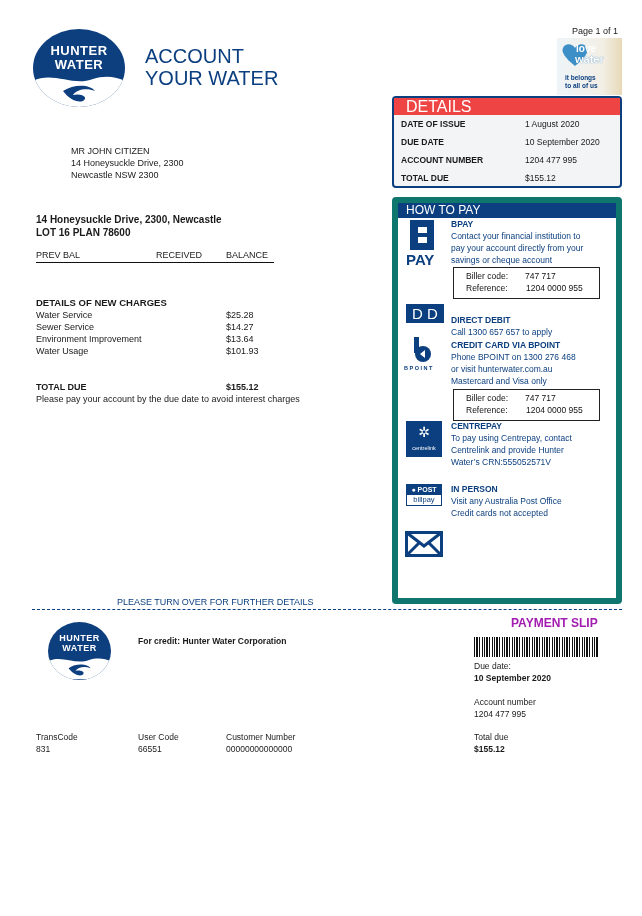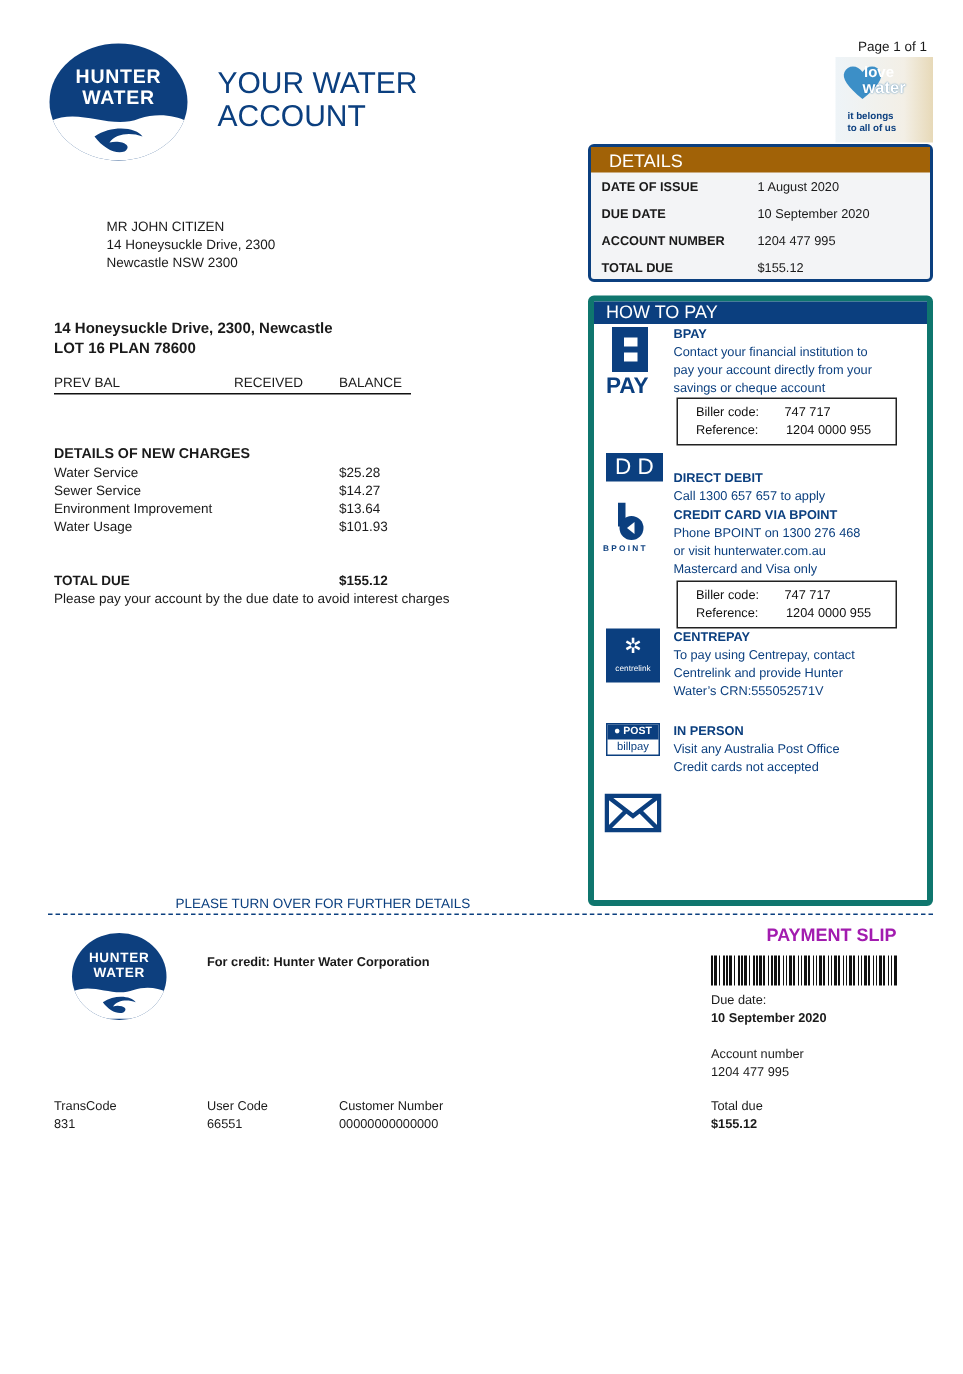--- a/index.html
+++ b/index.html
@@ -14,26 +14,26 @@
   .logo { border-radius: 50%; background: #0d3f7e; overflow: hidden; }
   .logo .lt { position: absolute; width: 100%; text-align: center; color: #fff; font-weight: bold; letter-spacing: 0.5px; }
   .logo .wave { position: absolute; left: 0; width: 100%; }
 
   .title { font-size: 20px; line-height: 22px; color: #0b3f7f; }
 
   .lovewater { background: linear-gradient(90deg,#eef4f8 0%,#f3efe6 70%,#e7d9b8 100%); }
 
   
   .details-box { border: 2px solid #0b3f7f; border-radius: 4px; background: #f3f4f6; }
-  .details-head { background: #a16207; color: #fff; font-size: 12px; line-height: 16px; padding: 1px 0 0 12px; }
-  .drow { display: flex; height: 18px; align-items: center; font-size: 8.5px; padding-left: 7px; }
+  .details-head { background: #ef4444; color: #fff; font-size: 16px; line-height: 16px; padding: 1px 0 0 12px; }
+  .drow { display: flex; height: 18px; align-items: center; font-size: 8.5px; padding-left: 7px; gap: 20px; }
   .drow .k { width: 104px; font-weight: bold; }
 
   
-  .htp { border: 4px solid #0f766e; border-radius: 4px; background: #fff; }
+  .htp { border: 6px solid #0f766e; border-radius: 4px; background: #fff; }
   .htp-head { background: #0b3f7f; color: #fff; font-size: 12px; line-height: 15px; padding: 0 0 0 8px; }
   .pay-title { font-weight: bold; color: #0b3f7f; font-size: 8.5px; line-height: 11px; }
   .pay-text { color: #0b3f7f; font-size: 8.5px; line-height: 12px; }
   .biller { border: 1px solid #222; font-size: 8.5px; line-height: 12px; color: #111; padding: 2px 8px 0 12px; }
   .biller span { display: inline-block; }
 
   .dash { border-top: 1.5px dashed #0b3f7f; }
 
   .barcode { background: repeating-linear-gradient(90deg,#111 0 1px,#fff 1px 2px,#111 2px 4px,#fff 4px 5px,#111 5px 6px,#fff 6px 8px,#111 8px 9px,#fff 9px 10px); }
 </style>
@@ -42,22 +42,22 @@
 
 <div class="abs logo" style="left:33px;top:29px;width:92px;height:78px;border-radius:50%;">
   <div class="lt" style="top:14px;font-size:13px;">HUNTER</div>
   <div class="lt" style="top:28px;font-size:13px;">WATER</div>
   <svg class="wave" style="top:44px;" width="92" height="34" viewBox="0 0 92 34">
     <path d="M0 8 C20 -2, 40 14, 60 6 C72 2, 84 4, 92 8 L92 34 L0 34 Z" fill="#fff"></path>
     <path d="M30 18 C42 10, 58 12, 62 18 C54 15, 44 16, 40 22 C48 20, 56 24, 50 28 C44 30, 36 26, 30 18 Z" fill="#0d3f7e"></path>
   </svg>
 </div>
 <div class="abs title" style="left:145px;top:45px;">
+  <div>ACCOUNT</div>
   <div>YOUR WATER</div>
-  <div>ACCOUNT</div>
 </div>
 
 <div class="abs t9" style="left:572px;top:25px;">Page 1 of 1</div>
 
 <div class="abs lovewater" style="left:557px;top:38px;width:65px;height:57px;">
   <svg class="abs" style="left:4px;top:4px;" width="28" height="26" viewBox="0 0 28 26">
     <path d="M14 24 C4 16, 0 10, 2 6 C4 1, 11 1, 14 6 C17 1, 24 1, 26 6 C28 10, 24 16, 14 24 Z" fill="#3c8fc7"></path>
   </svg>
   <div class="abs b" style="left:19px;top:5px;font-size:10px;color:#fff;">love</div>
   <div class="abs b" style="left:18px;top:15px;font-size:11px;color:#fff;text-shadow:0 0 1px #1c6aa6;">water</div>

